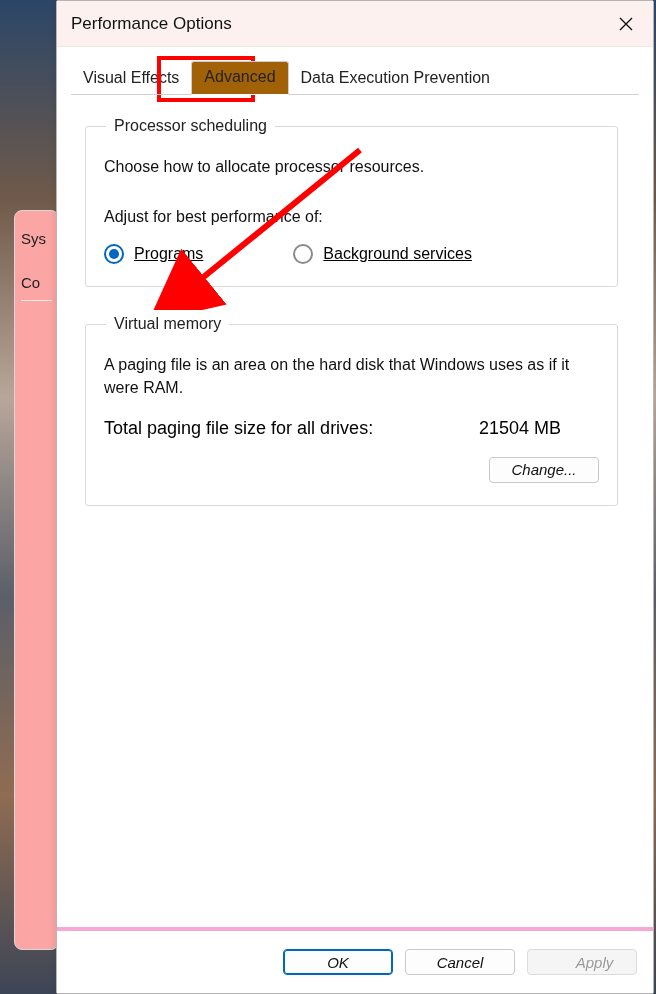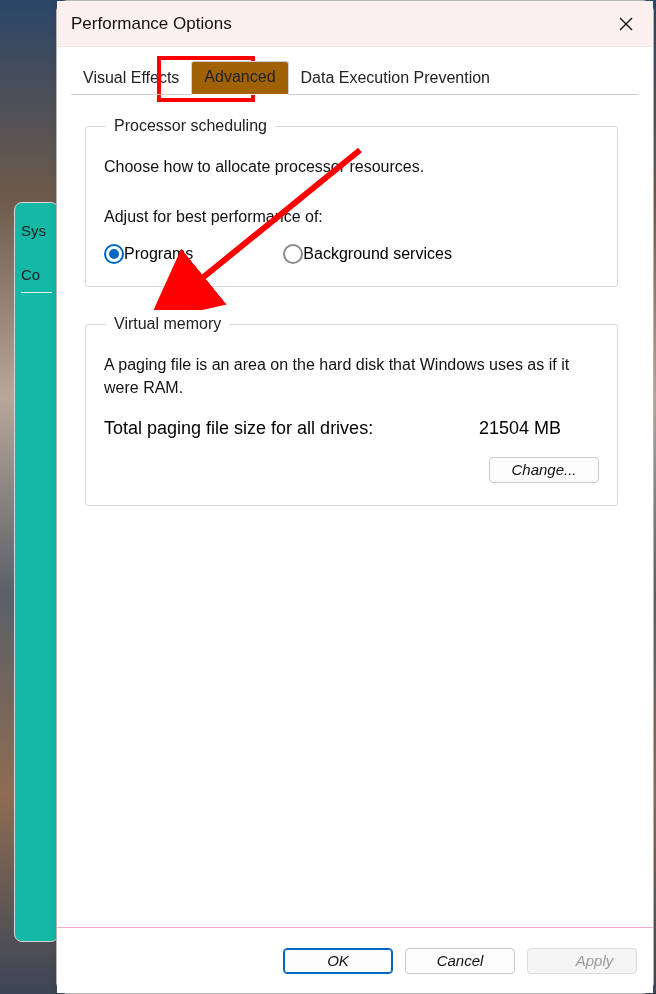--- a/index.html
+++ b/index.html
@@ -5,30 +5,30 @@
     * { box-sizing: border-box; margin: 0; padding: 0; }
     html, body { width: 656px; height: 994px; overflow: hidden; font-family: "Segoe UI", Arial, sans-serif; }
     body { position: relative; background: #fff; }
 
     
     .desktop-bg {
       position: absolute; left: 0; top: 0; width: 656px; height: 994px;
       background: linear-gradient(180deg,#2b4668 0%,#6f5a4a 20%,#b8a69a 40%,#5b5f68 60%,#8f6c52 80%,#3c4556 100%);
     }
     .bg-window {
-      position: absolute; left: 14px; top: 202px; width: 45px; height: 740px;
-      background: #14b8a6; border: 1px solid #d8d8d8; border-radius: 8px;
+      position: absolute; left: 14px; top: 210px; width: 45px; height: 740px;
+      background: #fca5a5; border: 1px solid #d8d8d8; border-radius: 8px;
       padding: 10px 6px; font-size: 15px; color: #222;
     }
     .bg-window .bg-row { height: 36px; line-height: 36px; overflow: hidden; white-space: nowrap; border-bottom: 1px solid #eee; }
     .bg-window .bg-row:first-child { border-bottom: none; margin-bottom: 8px; }
 
     .dialog {
       position: absolute; left: 56px; top: 0; width: 598px; height: 994px;
-      background: #ffffff; border: 1px solid #b5b5b5; border-radius: 12px;
+      background: #ffffff; border: 1px solid #b5b5b5; border-radius: 2px;
       display: flex; flex-direction: column;
       box-shadow: -2px 0 6px rgba(0,0,0,.08);
     }
 
     .titlebar {
       height: 46px; display: flex; align-items: center; justify-content: space-between;
       padding: 0 4px 0 14px; background: #fdf1ef; border-bottom: 1px solid #f0e6e4;
     }
     .titlebar .title { font-size: 17px; color: #111; }
     .titlebar .close { width: 46px; height: 46px; display: flex; align-items: center; justify-content: center; cursor: pointer; }
@@ -53,42 +53,42 @@
       border: 1px solid #d9d9d9; border-radius: 3px;
       padding: 20px 18px 22px 18px; margin-bottom: 28px; position: relative;
     }
     fieldset.group legend {
       padding: 0 8px; font-size: 16px; color: #222; margin-left: 2px;
     }
     .group-text { font-size: 16px; color: #111; line-height: 1.45; }
     .group-subhead { margin-top: 30px; font-size: 16px; color: #111; }
 
     .radio-row { display: flex; gap: 90px; margin-top: 18px; align-items: center; }
-    .radio { display: flex; align-items: center; gap: 0; cursor: pointer; font-size: 16px; }
+    .radio { display: flex; align-items: center; gap: 10px; cursor: pointer; font-size: 16px; text-decoration: underline; }
     .radio .r-outer {
       width: 20px; height: 20px; border-radius: 50%; border: 2px solid #8a8a8a; display: flex; align-items: center; justify-content: center;
     }
     .radio.checked .r-outer { border-color: #0067c0; }
     .radio .r-inner { width: 10px; height: 10px; border-radius: 50%; background: transparent; }
     .radio.checked .r-inner { background: #0067c0; }
 
     .vm-row { display: flex; justify-content: space-between; margin-top: 18px; font-size: 18px; }
     .vm-row .vm-val { min-width: 120px; }
 
     .change-wrap { display: flex; justify-content: flex-end; margin-top: 18px; }
 
     button.win {
       min-width: 110px; height: 26px; padding: 0 18px; font-size: 15px;
       background: #fdfdfd; border: 1px solid #c9c9c9; border-radius: 4px; cursor: pointer; color: #111; font-style: italic;
     }
     button.win.primary { border-color: #0067c0; box-shadow: inset 0 0 0 1px #0067c0; }
     button.win[disabled] { color: #9a9a9a; background: #f5f5f5; cursor: default; border-color: #dcdcdc; padding-left: 43px; }
 
     .footer {
-      height: 66px; border-top: 1px solid #f9a8d4; display: flex; align-items: center; justify-content: flex-end;
+      height: 66px; border-top: 4px solid #f9a8d4; display: flex; align-items: center; justify-content: flex-end;
       gap: 12px; padding: 0 16px; background: #fff;
     }
 
     
     .anno-box {
       position: absolute; border: 4px solid #ff0000; pointer-events: none;
       left: 157px; top: 56px; width: 98px; height: 46px;
     }
     .anno-arrow {
       position: absolute; left: 150px; top: 130px; width: 230px; height: 180px; pointer-events: none;

